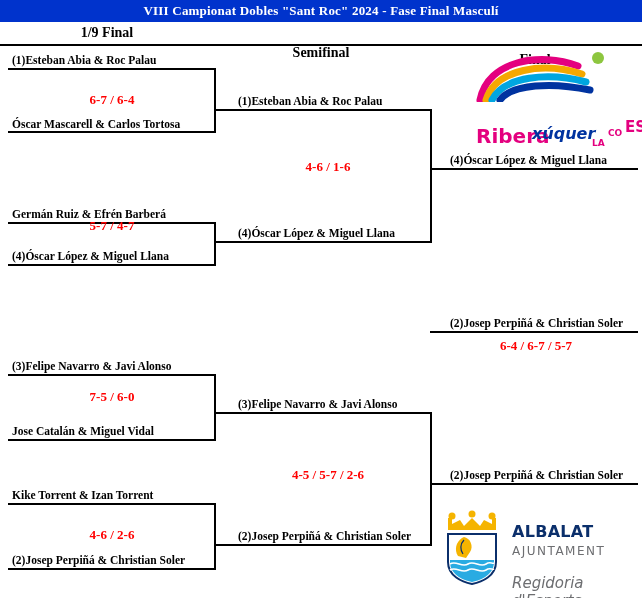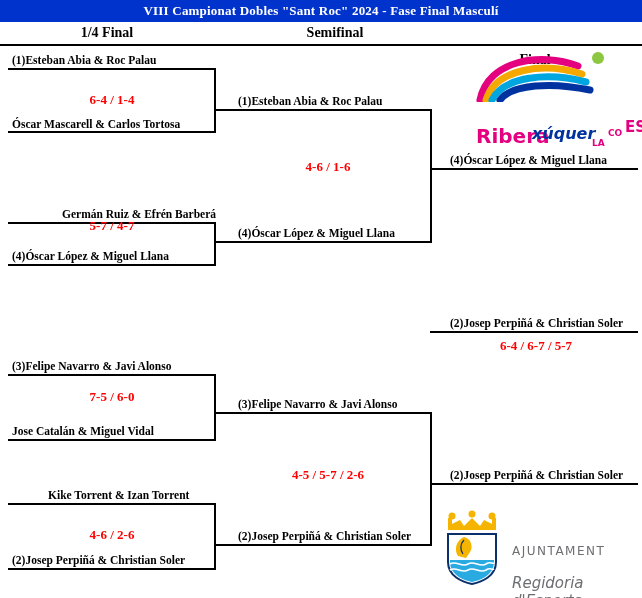--- a/index.html
+++ b/index.html
@@ -31,21 +31,21 @@
   
   .round-header {
     position: absolute;
     top: 25px;
     font-weight: bold;
     font-size: 14px;
     color: #000000;
     text-align: center;
   }
   .rh-qf { left: 0px;   width: 214px; }
-  .rh-sf { left: 228px; width: 214px; }
+  .rh-sf { left: 214px; width: 214px; margin-top: 20px; }
   .rh-f  { left: 428px; width: 214px; margin-top: 27px; }
 
   .header-rule {
     position: absolute;
     left: 0; top: 44px;
     width: 642px; height: 2px;
     background: #000000;
   }
 
   
@@ -183,54 +183,54 @@
     font-style: italic;
     font-size: 15px;
     color: #6d6e71;
   }
 </style>
 </head>
 <body>
 
 <div class="title-bar">VIII Campionat Dobles "Sant Roc" 2024 - Fase Final Masculí</div>
 
-<div class="round-header rh-qf">1/4 Final</div>
+<div class="round-header rh-qf">1/9 Final</div>
 <div class="round-header rh-sf">Semifinal</div>
 <div class="round-header rh-f">Final</div>
 <div class="header-rule"></div>
 
 <div class="team" style="left:10px; top:54px; width:206px;">(1)Esteban Abia &amp; Roc Palau</div>
 <div class="hline" style="left:8px; top:68px; width:208px;"></div>
-<div class="score" style="left:8px; top:93px; width:208px;">6-4 / 1-4</div>
+<div class="score" style="left:8px; top:93px; width:208px;">6-7 / 6-4</div>
 <div class="team" style="left:10px; top:118px; width:206px;">Óscar Mascarell &amp; Carlos Tortosa</div>
 <div class="hline" style="left:8px; top:131px; width:208px;"></div>
 <div class="vline" style="left:214px; top:68px; height:65px;"></div>
 
-<div class="team" style="left:10px; top:208px; width:206px;text-align:right;">Germán Ruiz &amp; Efrén Barberá</div>
+<div class="team" style="left:10px; top:208px; width:206px;">Germán Ruiz &amp; Efrén Barberá</div>
 <div class="hline" style="left:8px; top:222px; width:208px;"></div>
 <div class="score" style="left:8px; top:219px; width:208px;">5-7 / 4-7</div>
 <div class="team" style="left:10px; top:250px; width:206px;">(4)Óscar López &amp; Miguel Llana</div>
 <div class="hline" style="left:8px; top:264px; width:208px;"></div>
 <div class="vline" style="left:214px; top:222px; height:44px;"></div>
 
 <div class="team" style="left:236px; top:95px; width:198px;">(1)Esteban Abia &amp; Roc Palau</div>
 <div class="hline" style="left:214px; top:109px; width:218px;"></div>
 <div class="score" style="left:222px; top:160px; width:212px;text-align:center;">4-6 / 1-6</div>
 <div class="team" style="left:236px; top:227px; width:198px;">(4)Óscar López &amp; Miguel Llana</div>
 <div class="hline" style="left:214px; top:241px; width:218px;"></div>
 <div class="vline" style="left:430px; top:109px; height:134px;"></div>
 
 <div class="team" style="left:10px; top:360px; width:206px;">(3)Felipe Navarro &amp; Javi Alonso</div>
 <div class="hline" style="left:8px; top:374px; width:208px;"></div>
 <div class="score" style="left:8px; top:390px; width:208px;">7-5 / 6-0</div>
 <div class="team" style="left:10px; top:425px; width:206px;">Jose Catalán &amp; Miguel Vidal</div>
 <div class="hline" style="left:8px; top:439px; width:208px;"></div>
 <div class="vline" style="left:214px; top:374px; height:66px;"></div>
 
-<div class="team" style="left:10px; top:489px; width:206px;margin-left:36px;">Kike Torrent &amp; Izan Torrent</div>
+<div class="team" style="left:10px; top:489px; width:206px;">Kike Torrent &amp; Izan Torrent</div>
 <div class="hline" style="left:8px; top:503px; width:208px;"></div>
 <div class="score" style="left:8px; top:528px; width:208px;">4-6 / 2-6</div>
 <div class="team" style="left:10px; top:554px; width:206px;">(2)Josep Perpiñá &amp; Christian Soler</div>
 <div class="hline" style="left:8px; top:568px; width:208px;"></div>
 <div class="vline" style="left:214px; top:503px; height:67px;"></div>
 
 <div class="team" style="left:236px; top:398px; width:198px;">(3)Felipe Navarro &amp; Javi Alonso</div>
 <div class="hline" style="left:214px; top:412px; width:218px;"></div>
 <div class="score" style="left:222px; top:468px; width:212px;">4-5 / 5-7 / 2-6</div>
 <div class="team" style="left:236px; top:530px; width:198px;">(2)Josep Perpiñá &amp; Christian Soler</div>
@@ -266,15 +266,16 @@
     <circle cx="12" cy="6" r="3.5" fill="#f5b400"></circle>
     <circle cx="32" cy="4" r="3.5" fill="#f5b400"></circle>
     <circle cx="52" cy="6" r="3.5" fill="#f5b400"></circle>
     <path d="M8,24 L56,24 L56,52 C56,66 42,72 32,74 C22,72 8,66 8,52 Z" fill="#ffffff" stroke="#0b2f6b" stroke-width="2"></path>
     <path d="M10,50 L54,50 L54,52 C54,64 42,70 32,72 C22,70 10,64 10,52 Z" fill="#29abe2"></path>
     <path d="M10,54 C16,50 22,58 28,54 C34,50 40,58 46,54 C50,51 52,54 54,53" stroke="#ffffff" stroke-width="1.6" fill="none"></path>
     <path d="M10,60 C16,56 22,64 28,60 C34,56 40,64 46,60 C50,57 52,60 54,59" stroke="#ffffff" stroke-width="1.6" fill="none"></path>
     <path d="M22,28 C16,32 14,40 18,46 L26,48 L30,42 C34,36 30,28 24,27 Z" fill="#f5b400"></path>
     <path d="M24,30 C20,34 20,40 23,44" stroke="#0b2f6b" stroke-width="1.2" fill="none"></path>
   </svg>
+  <div class="txt-albalat">ALBALAT</div>
   <div class="txt-ajuntament">AJUNTAMENT</div>
   <div class="txt-regidoria">Regidoria d'Esports</div>
 </div>
 
 </body></html>

